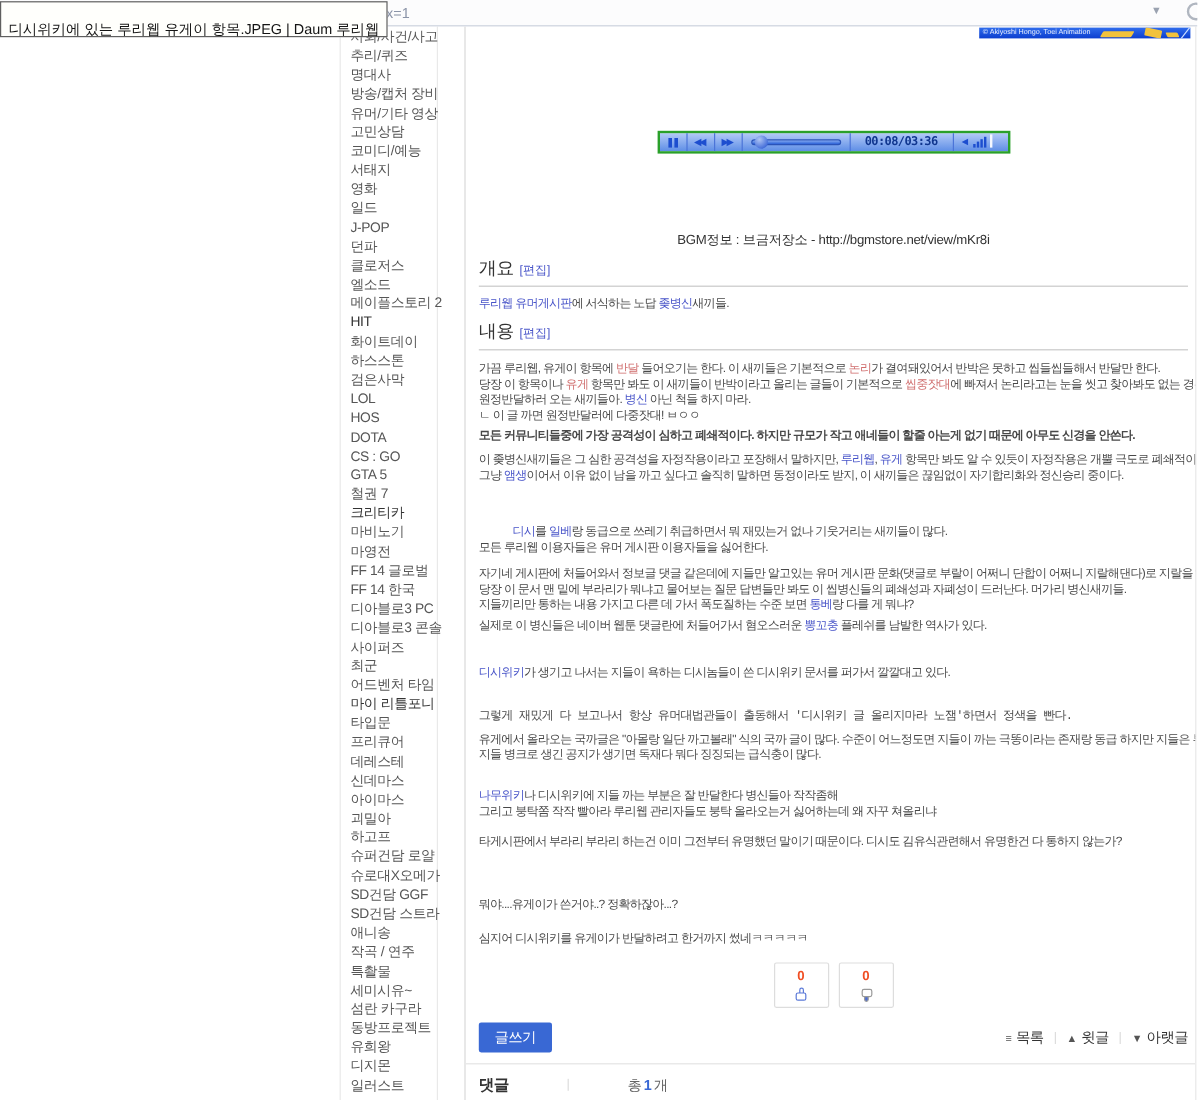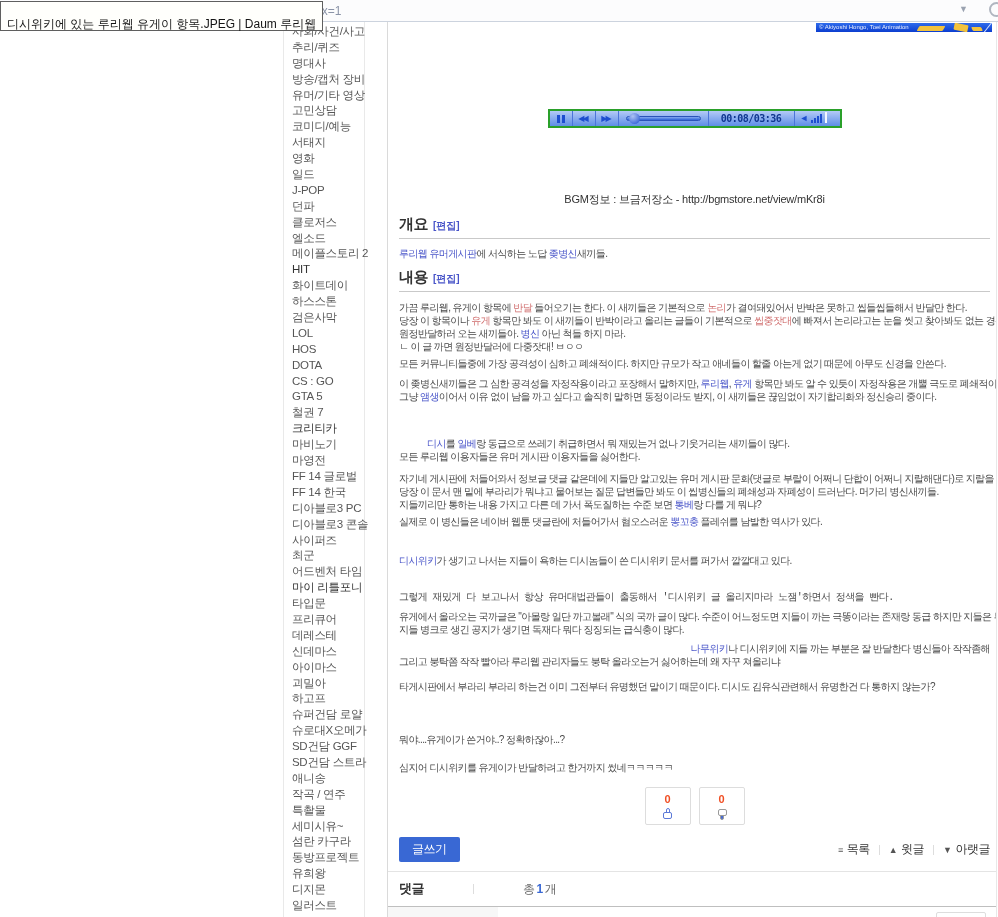--- a/index.html
+++ b/index.html
@@ -47,21 +47,21 @@
   .track .knob { position:absolute; left:4%; top:-3px; width:11px; height:11px; border-radius:50%; background:radial-gradient(circle at 35% 30%,#aec4f4,#1d4ecf); }
   .ptime { width:86px; text-align:center; font-size:10px; font-weight:bold; color:#10368f; font-family:"DejaVu Sans Mono",monospace; letter-spacing:-0.5px; border-left:1px solid #4b74d8; height:100%; line-height:15px; }
   .vol { width:46px; height:100%; display:flex; align-items:flex-end; gap:1px; padding:0 3px 3px 5px; border-left:1px solid #4b74d8; cursor:pointer; }
   .spk { font-size:9px; color:#1d4ecf; line-height:9px; margin-right:2px; }
   .vb { width:2px; background:#1d4ecf; display:block; }
   .vb1{height:3px}.vb2{height:5px}.vb3{height:7px}.vb4{height:9px}
   .vwhite { width:2px; height:11px; background:#f4f7ff; margin-left:2px; }
 
   .bgm { text-align:center; margin-top:64px; font-size:11px; color:#333; letter-spacing:-0.2px; }
 
-  h2.sec { margin:8px 0 0; font-size:15px; line-height:17px; font-weight:bold; color:#333; letter-spacing:-0.5px; }
+  h2.sec { margin:8px 0 0; font-size:15px; line-height:17px; font-weight:normal; color:#333; letter-spacing:-0.5px; }
   h2.sec .edit { font-size:10px; color:#4753c8; margin-left:5px; cursor:pointer; letter-spacing:0; }
   .sechr { border:0; border-top:1px solid #c9c9c9; margin-top:4px; }
 
   .overview-p { margin-top:8px; }
   .ln, .overview-p { font-size:10px; line-height:13px; color:#484848; white-space:nowrap; letter-spacing:-0.6px; }
   .lines { margin-top:9px; }
   .lk-b { color:#4753c8; cursor:pointer; }
   .lk-r { color:#d06d6d; cursor:pointer; }
 
   
@@ -213,34 +213,34 @@
     <hr class="sechr">
     <p class="overview-p" id="overview-line"><span class="lk-b">루리웹 유머게시판</span><span>에 서식하는 노답 </span><span class="lk-b">좆병신</span><span>새끼들.</span></p>
 
     <h2 class="sec"><span>내용</span><span class="edit">[편집]</span></h2>
     <hr class="sechr">
     <div class="lines" id="article-lines">
         <div class="ln"><span>가끔 루리웹, 유게이 항목에 </span><span class="lk-r">반달</span><span> 들어오기는 한다. 이 새끼들은 기본적으로 </span><span class="lk-r">논리</span><span>가 결여돼있어서 반박은 못하고 씹들씹들해서 반달만 한다.</span></div>
         <div class="ln"><span>당장 이 항목이나 </span><span class="lk-r">유게</span><span> 항목만 봐도 이 새끼들이 반박이라고 올리는 글들이 기본적으로 </span><span class="lk-r">씹중잣대</span><span>에 빠져서 논리라고는 눈을 씻고 찾아봐도 없는 경우가 대부분이다.</span></div>
         <div class="ln"><span>원정반달하러 오는 새끼들아. </span><span class="lk-b">병신</span><span> 아닌 척들 하지 마라.</span></div>
         <div class="ln"><span>ㄴ 이 글 까면 원정반달러에 다중잣대! ㅂㅇㅇ</span></div>
-        <div class="ln" style="margin-top: 4px;"><span>모든 커뮤니티들중에 가장 공격성이 심하고 폐쇄적이다. 하지만 규모가 작고 애네들이 할줄 아는게 없기 때문에 아무도 신경을 안쓴다.</span></div>
+        <div class="ln" style="margin-top: 4px; font-weight: bold;"><span>모든 커뮤니티들중에 가장 공격성이 심하고 폐쇄적이다. 하지만 규모가 작고 애네들이 할줄 아는게 없기 때문에 아무도 신경을 안쓴다.</span></div>
         <div class="ln" style="margin-top: 7px;"><span>이 좆병신새끼들은 그 심한 공격성을 자정작용이라고 포장해서 말하지만, </span><span class="lk-b">루리웹</span><span>, </span><span class="lk-b">유게</span><span> 항목만 봐도 알 수 있듯이 자정작용은 개뿔 극도로 폐쇄적이고 썩어들어간 고인 물이다.</span></div>
         <div class="ln"><span>그냥 </span><span class="lk-b">앰생</span><span>이어서 이유 없이 남을 까고 싶다고 솔직히 말하면 동정이라도 받지, 이 새끼들은 끊임없이 자기합리화와 정신승리 중이다.</span></div>
         <div class="ln" style="margin-top: 34px; margin-left: 28px;"><span class="lk-b">디시</span><span>를 </span><span class="lk-b">일베</span><span>랑 동급으로 쓰레기 취급하면서 뭐 재밌는거 없나 기웃거리는 새끼들이 많다.</span></div>
         <div class="ln"><span>모든 루리웹 이용자들은 유머 게시판 이용자들을 싫어한다.</span></div>
         <div class="ln" style="margin-top: 9px;"><span>자기네 게시판에 처들어와서 정보글 댓글 같은데에 지들만 알고있는 유머 게시판 문화(댓글로 부랄이 어쩌니 단합이 어쩌니 지랄해댄다)로 지랄을 하기 때문에 좋아할 수가 없다.</span></div>
         <div class="ln"><span>당장 이 문서 맨 밑에 부라리가 뭐냐고 물어보는 질문 답변들만 봐도 이 씹병신들의 폐쇄성과 자폐성이 드러난다. 머가리 병신새끼들.</span></div>
         <div class="ln"><span>지들끼리만 통하는 내용 가지고 다른 데 가서 폭도질하는 수준 보면 </span><span class="lk-b">통베</span><span>랑 다를 게 뭐냐?</span></div>
         <div class="ln" style="margin-top: 4px;"><span>실제로 이 병신들은 네이버 웹툰 댓글란에 처들어가서 혐오스러운 </span><span class="lk-b">뽕꼬충</span><span> 플레쉬를 남발한 역사가 있다.</span></div>
         <div class="ln" style="margin-top: 26px;"><span class="lk-b">디시위키</span><span>가 생기고 나서는 지들이 욕하는 디시놈들이 쓴 디시위키 문서를 퍼가서 깔깔대고 있다.</span></div>
         <div class="ln" style="margin-top: 24px; font-family: Liberation Mono, monospace;"><span>그렇게 재밌게 다 보고나서 항상 유머대법관들이 출동해서 '디시위키 글 올리지마라 노잼'하면서 정색을 빤다.</span></div>
         <div class="ln" style="margin-top: 6px;"><span>유게에서 올라오는 국까글은 "아몰랑 일단 까고볼래" 식의 국까 글이 많다. 수준이 어느정도면 지들이 까는 극똥이라는 존재랑 동급 하지만 지들은 부정함</span></div>
         <div class="ln"><span>지들 병크로 생긴 공지가 생기면 독재다 뭐다 징징되는 급식충이 많다.</span></div>
-        <div class="ln" style="margin-top: 6px; text-align: right;"><span class="lk-b">나무위키</span><span>나 디시위키에 지들 까는 부분은 잘 반달한다 병신들아 작작좀해</span></div>
+        <div class="ln" style="margin-top: 21px;"><span class="lk-b">나무위키</span><span>나 디시위키에 지들 까는 부분은 잘 반달한다 병신들아 작작좀해</span></div>
         <div class="ln"><span>그리고 붕탁쫌 작작 빨아라 루리웹 관리자들도 붕탁 올라오는거 싫어하는데 왜 자꾸 쳐올리냐</span></div>
         <div class="ln" style="margin-top: 12px;"><span>타게시판에서 부라리 부라리 하는건 이미 그전부터 유명했던 말이기 때문이다. 디시도 김유식관련해서 유명한건 다 통하지 않는가?</span></div>
         <div class="ln" style="margin-top: 40px;"><span>뭐야....유게이가 쓴거야..? 정확하잖아...?</span></div>
         <div class="ln" style="margin-top: 15px;"><span>심지어 디시위키를 유게이가 반달하려고 한거까지 썼네ㅋㅋㅋㅋㅋ</span></div>
       </div>
 
     <div class="votes">
       <div class="vbox">
         <span class="vnum">0</span>
         <span class="thumb">

